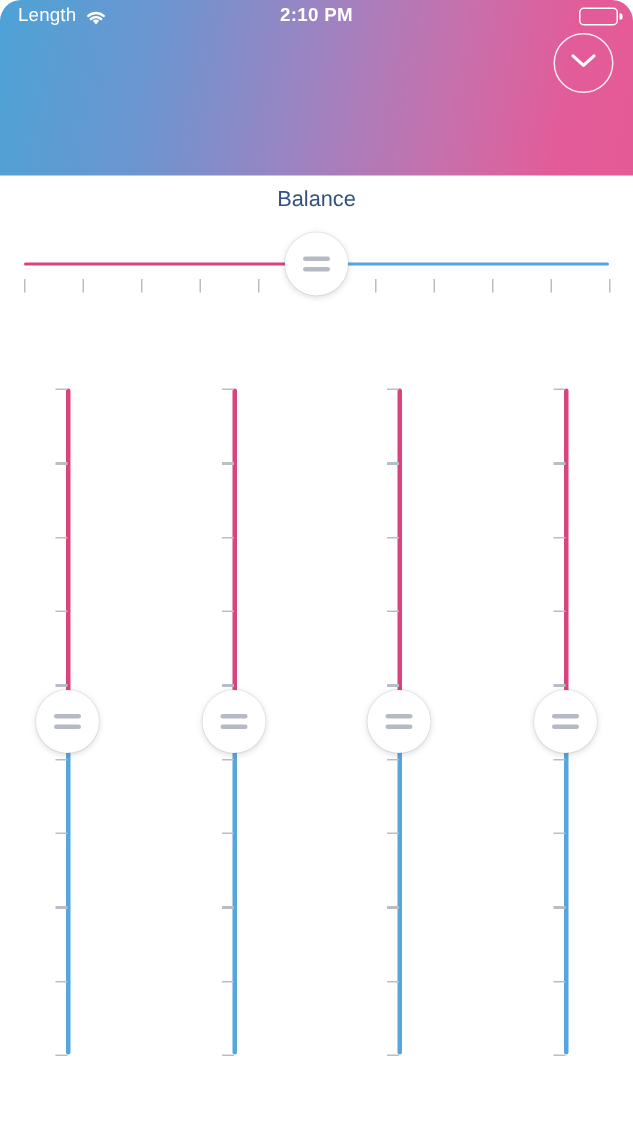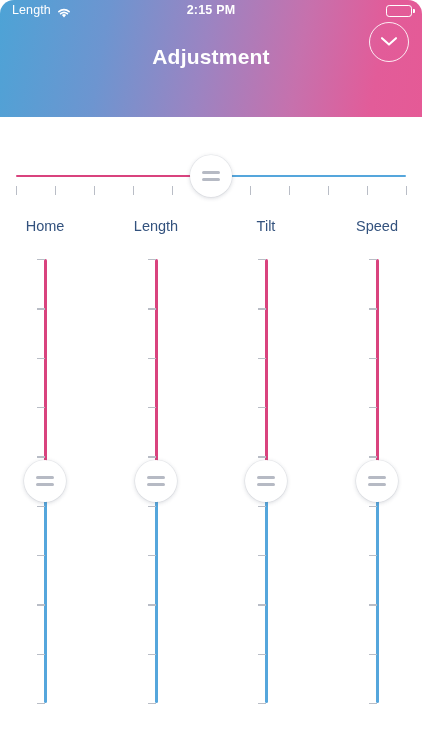--- a/index.html
+++ b/index.html
@@ -240,36 +240,36 @@
       <span class="carrier">Length</span>
 
       <span class="wifi-icon">
         <svg width="16" height="12" viewBox="0 0 16 12">
           <path d="M8 10.4 L5.9 7.9 a3.3 3.3 0 0 1 4.2 0 Z" fill="#ffffff"></path>
           <path d="M2.9 4.6 a7.8 7.8 0 0 1 10.2 0" stroke="#ffffff" stroke-width="1.7" fill="none" stroke-linecap="round"></path>
           <path d="M4.6 6.7 a5.3 5.3 0 0 1 6.8 0" stroke="#ffffff" stroke-width="1.7" fill="none" stroke-linecap="round"></path>
         </svg>
       </span>
 
-      <span class="clock">2:15 PM</span>
+      <span class="clock">2:10 PM</span>
 
       <span class="battery"></span>
     </div>
 
-    <div class="page-title">Adjustment</div>
 
     <div class="collapse-btn">
       <span>
         <svg width="18" height="11" viewBox="0 0 18 11">
           <path d="M2 2.2 L9 8.6 L16 2.2" stroke="#ffffff" stroke-width="2.1" fill="none" stroke-linecap="round" stroke-linejoin="round"></path>
         </svg>
       </span>
     </div>
   </div>
 
+  <div class="balance-label">Balance</div>
 
   <div class="hslider" id="hslider">
     <div class="h-track-left" id="h-track-left" style="width: 177px;"></div>
     <div class="h-track-right" id="h-track-right" style="left: 213px; width: 177px;"></div>
     <div class="h-ticks" id="h-ticks">
         <div class="h-tick" style="left: 0px;"></div>
         <div class="h-tick" style="left: 39px;"></div>
         <div class="h-tick" style="left: 78px;"></div>
         <div class="h-tick" style="left: 117px;"></div>
         <div class="h-tick" style="left: 156px;"></div>
@@ -279,26 +279,20 @@
         <div class="h-tick" style="left: 312px;"></div>
         <div class="h-tick" style="left: 351px;"></div>
         <div class="h-tick" style="left: 390px;"></div>
       </div>
     <div class="h-thumb" id="h-thumb" style="left: 174px; top: -5px;">
       <span class="grip"></span>
       <span class="grip"></span>
     </div>
   </div>
 
-  <div class="col-labels" id="col-labels">
-      <div class="col-label" style="left: 45px;">Home</div>
-      <div class="col-label" style="left: 156px;">Length</div>
-      <div class="col-label" style="left: 266px;">Tilt</div>
-      <div class="col-label" style="left: 377px;">Speed</div>
-    </div>
 
   <div class="vsliders" id="vsliders">
       <div class="vslider" style="left: 45px;">
         <div class="v-track-top" style="top: 9px; height: 204px;"></div>
         <div class="v-track-bottom" style="top: 249px; height: 204px;"></div>
         <div class="v-tick" style="top: 9px;"></div>
         <div class="v-tick" style="top: 58.3333px;"></div>
         <div class="v-tick" style="top: 107.667px;"></div>
         <div class="v-tick" style="top: 157px;"></div>
         <div class="v-tick" style="top: 206.333px;"></div>

